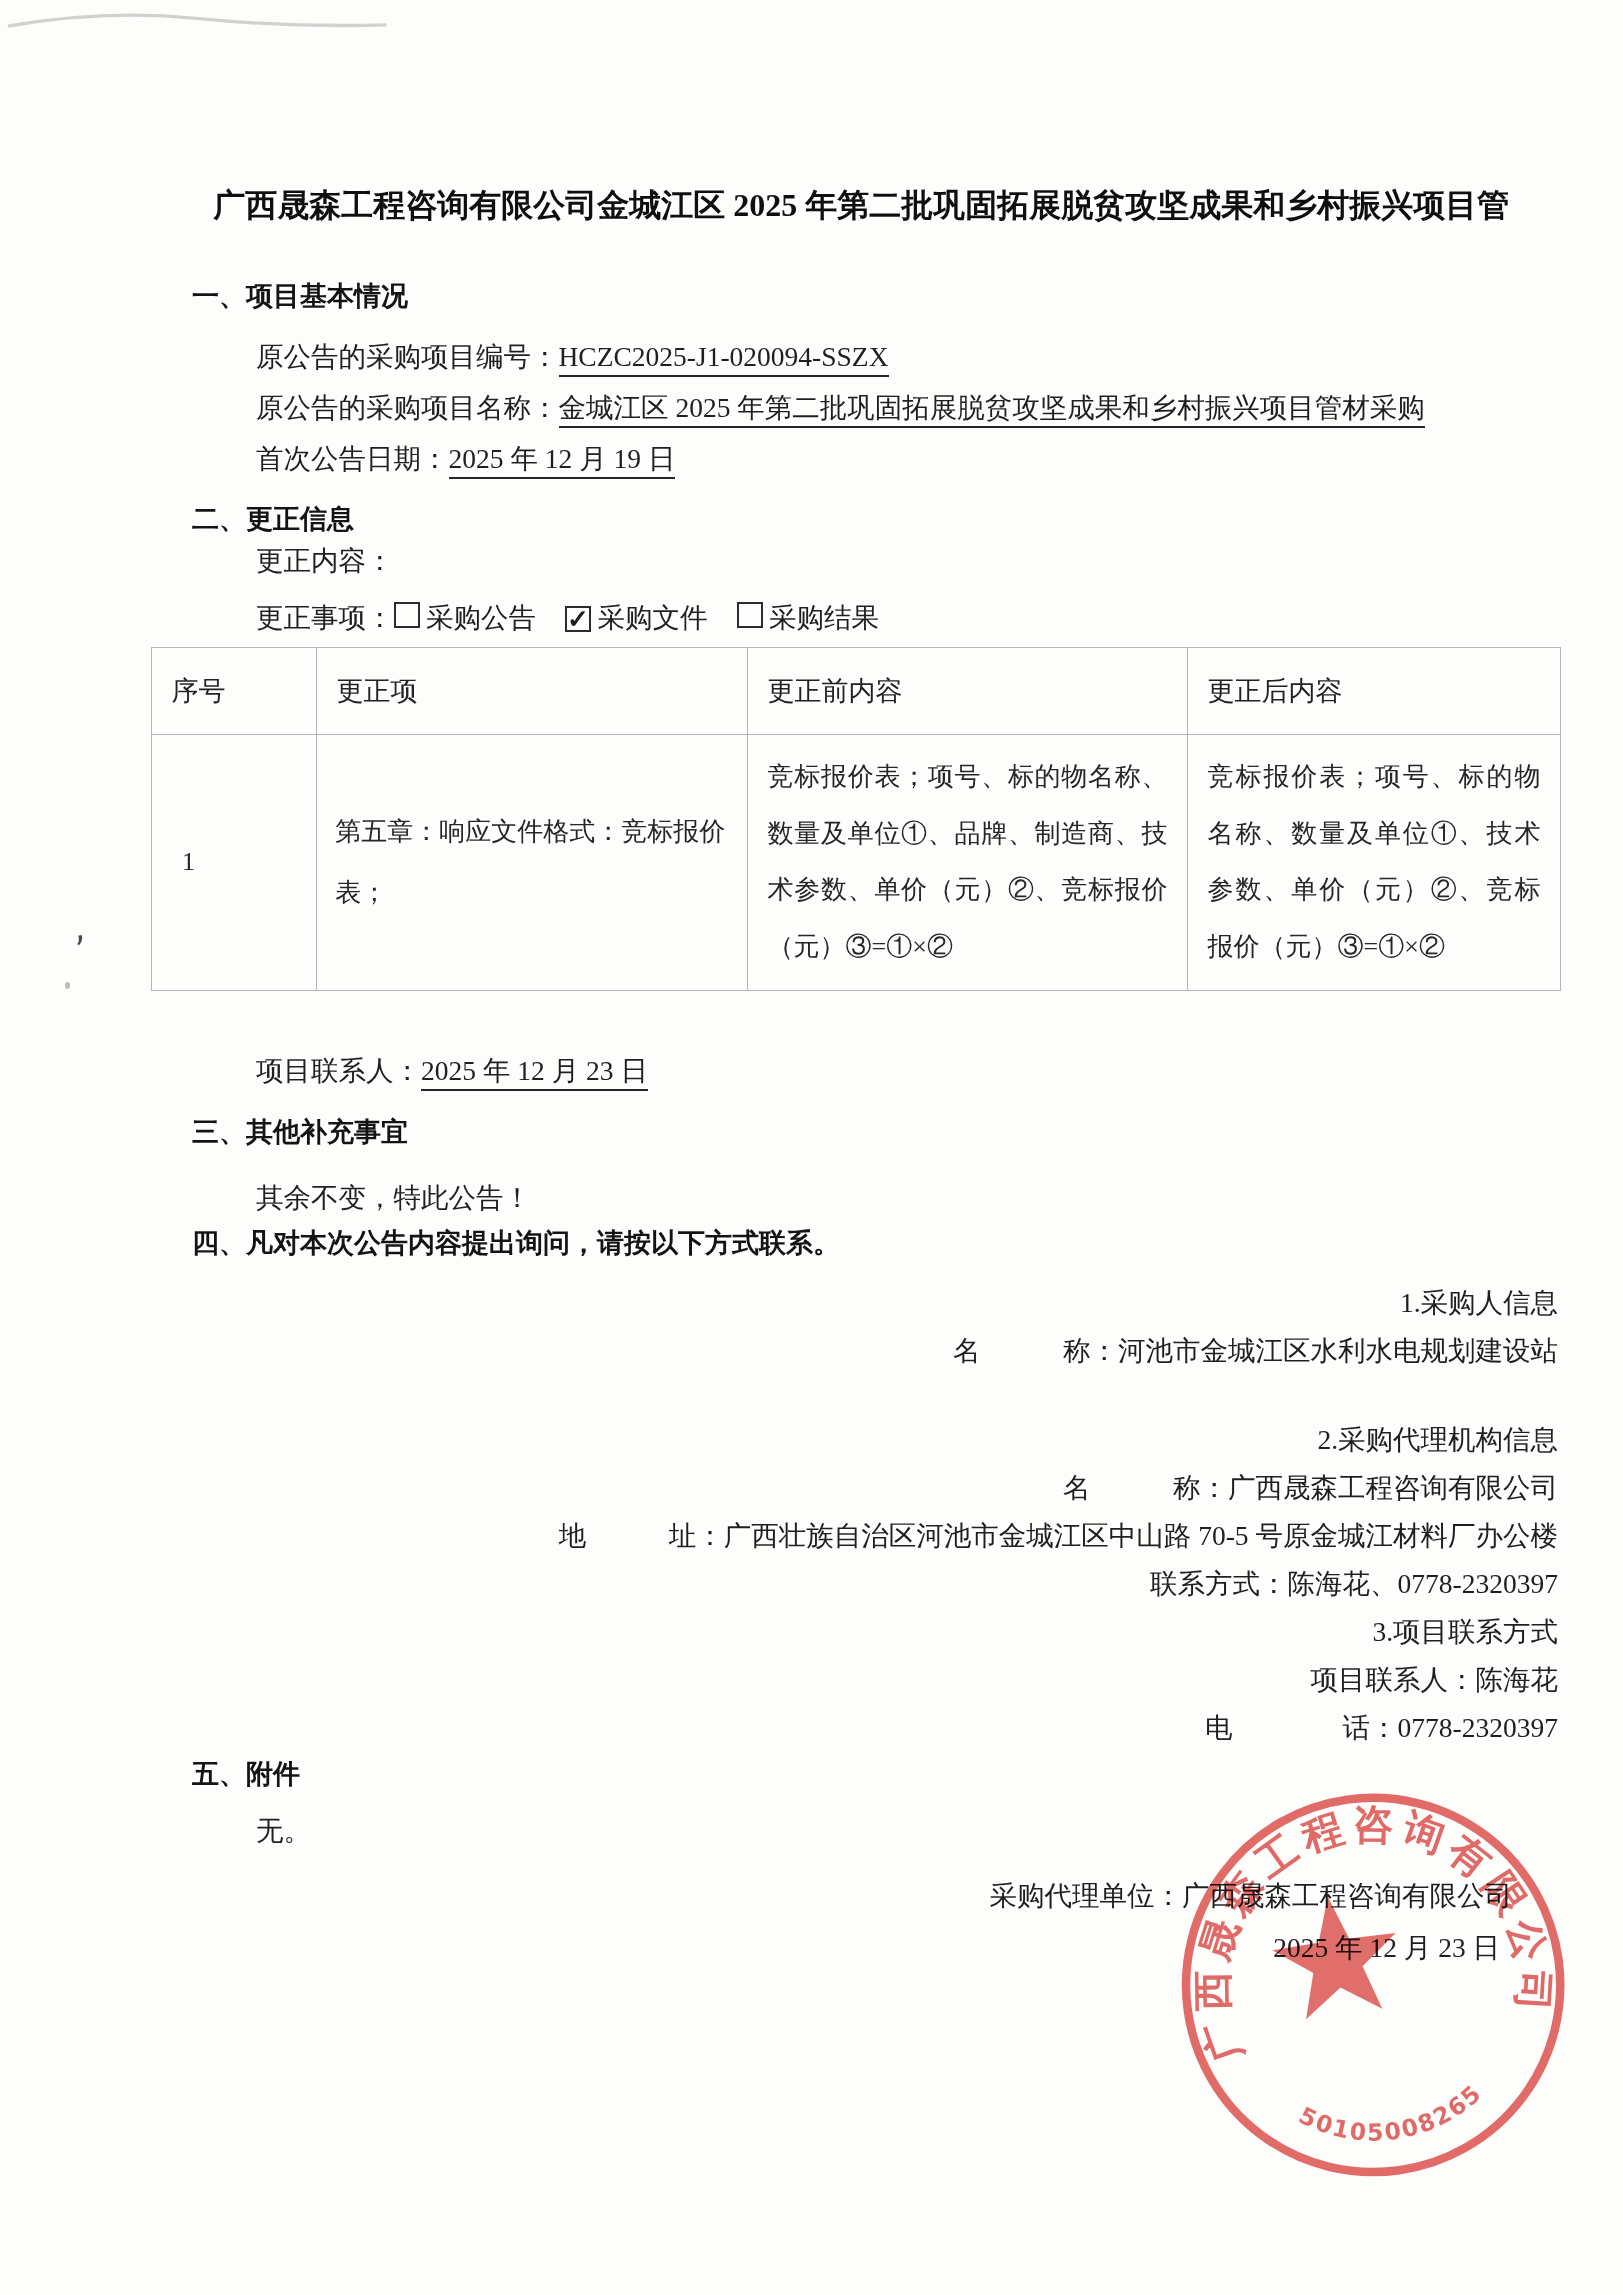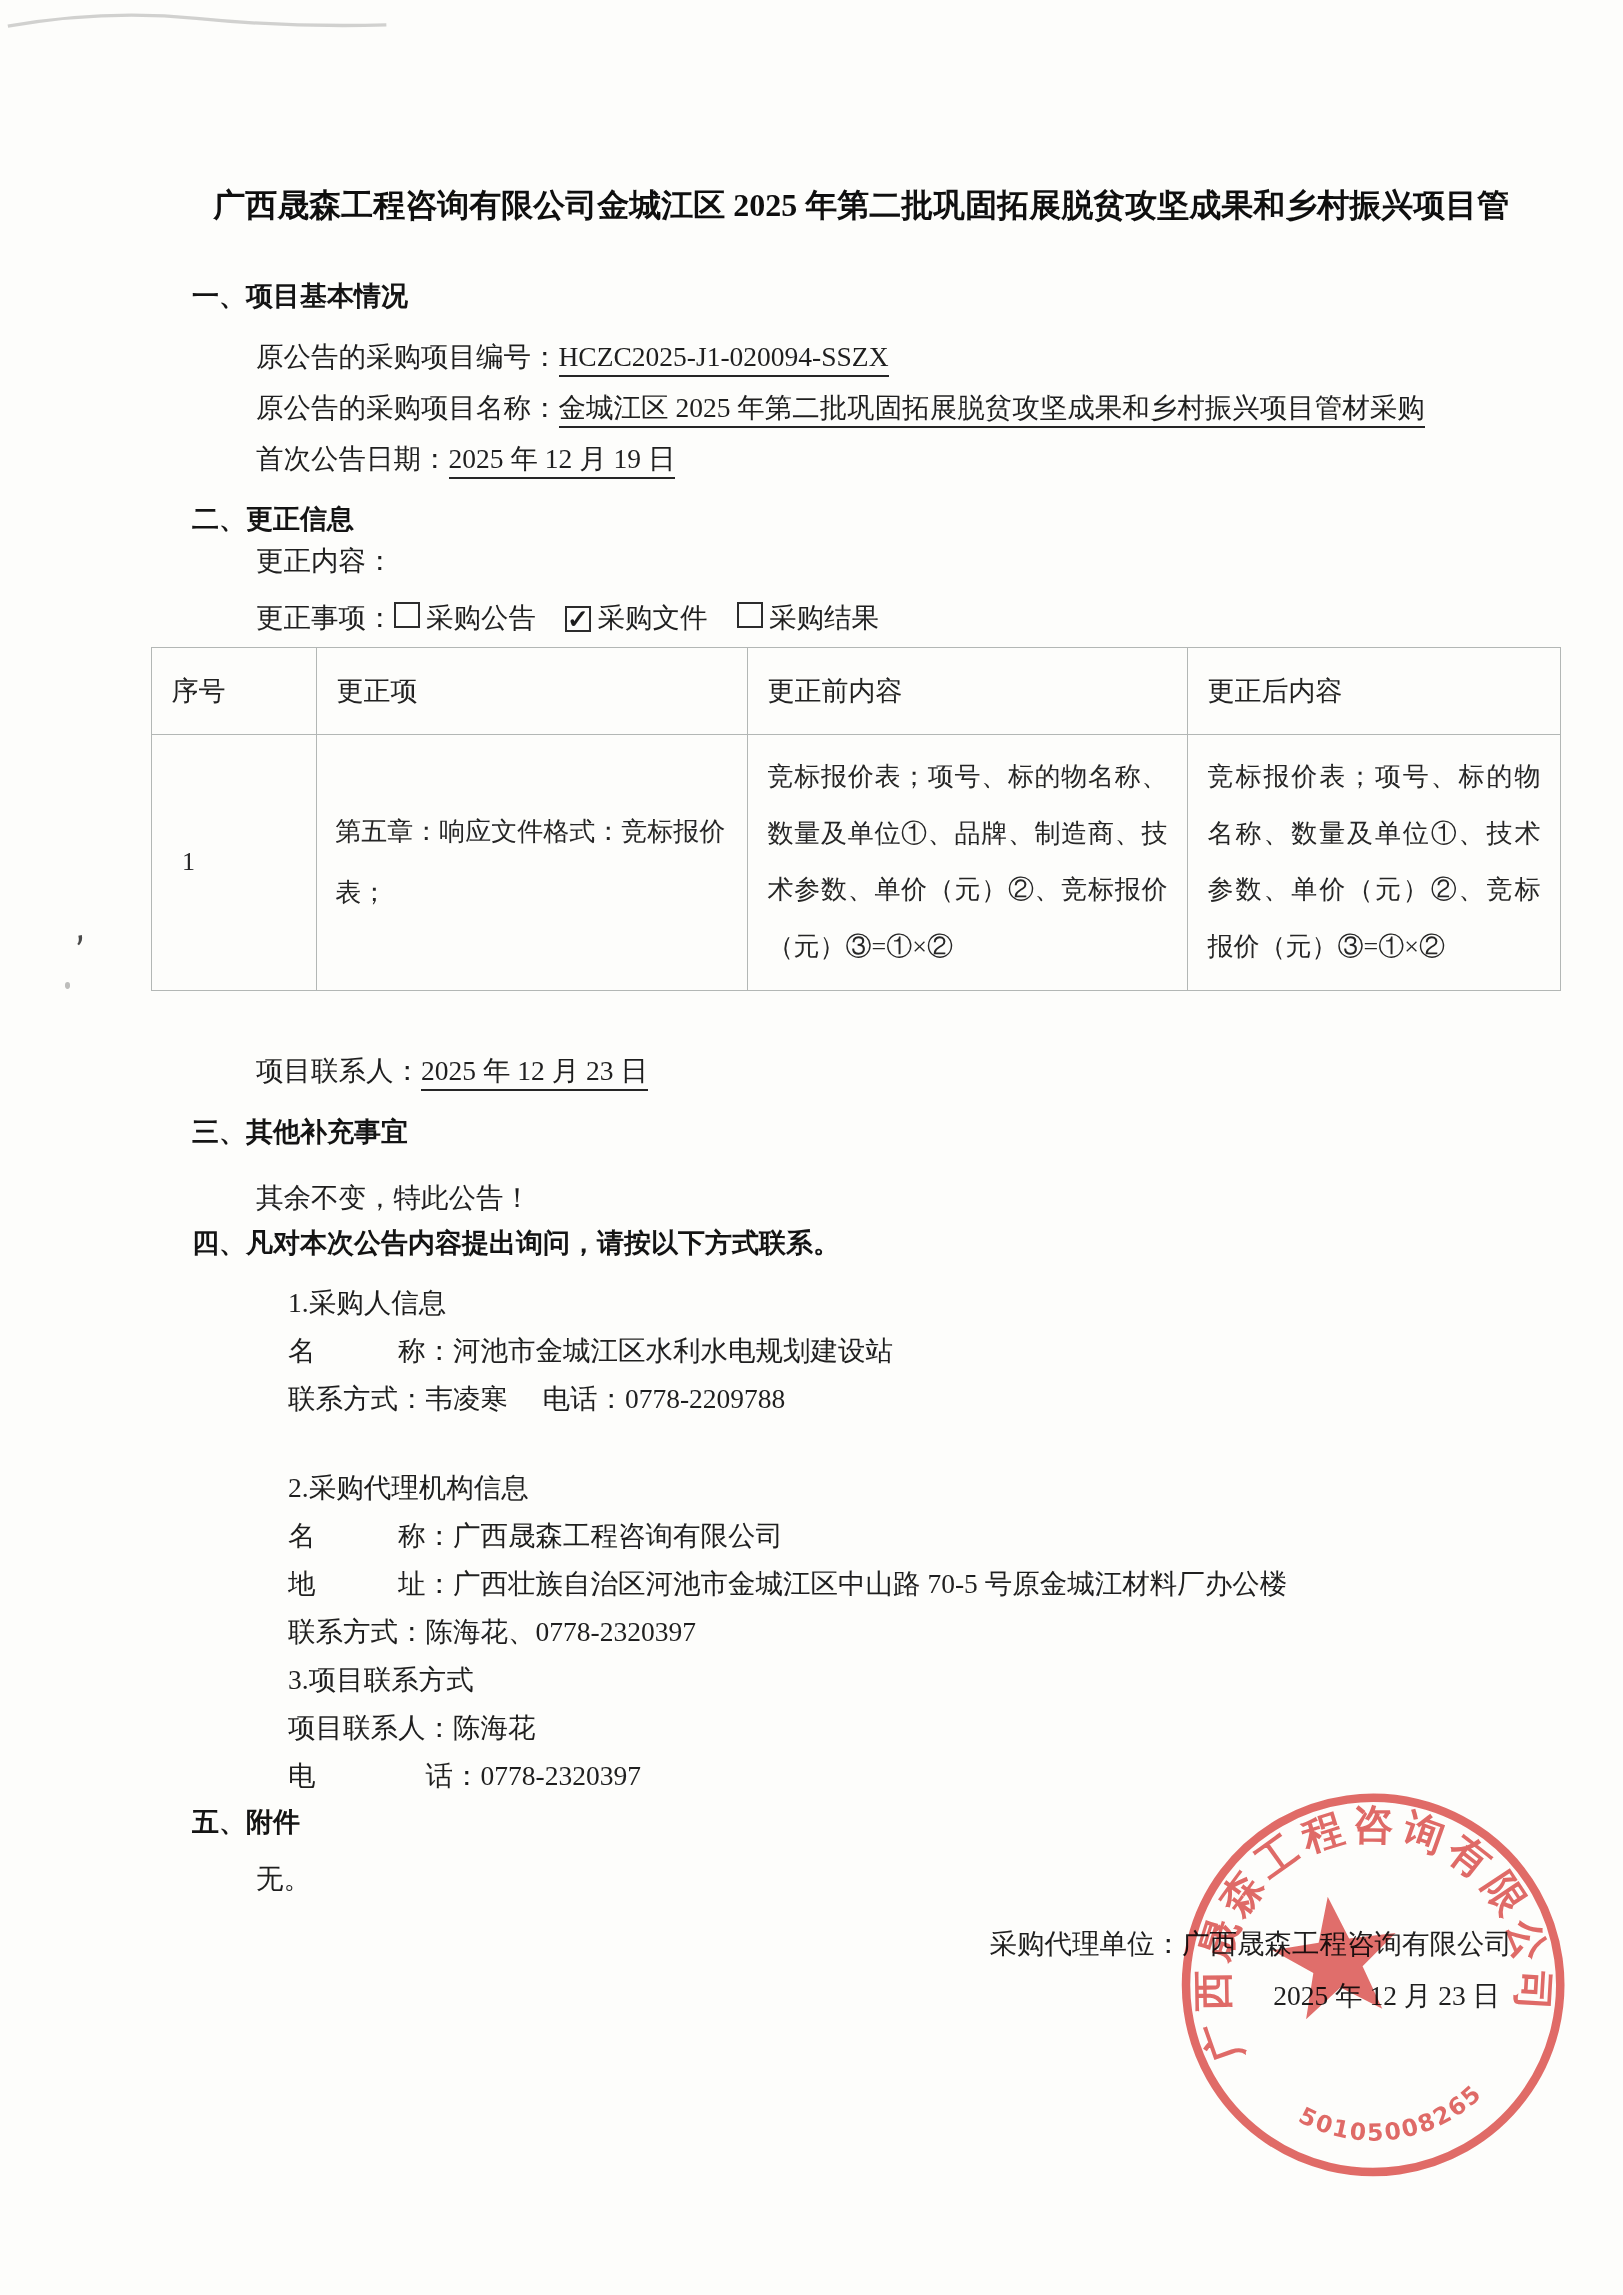--- a/index.html
+++ b/index.html
@@ -4,21 +4,21 @@
 <style>
   html,body{margin:0;padding:0;background:#8a8a8a;}
   .page{
     position:relative;width:1623px;height:2295px;background:#fdfdfb;
     font-family:"Liberation Serif","DejaVu Serif",serif;color:#1f1f1f;
     box-sizing:border-box;padding:175px 65px 0 151px;overflow:hidden;
   }
   .title{font-size:32px;font-weight:700;line-height:61px;text-align:center;color:#0f0f0f;margin:0 19.6px 0 33px;}
   .h2{font-size:27px;font-weight:700;margin-left:41px;color:#141414;line-height:37px;}
   .line{font-size:27.5px;line-height:51px;white-space:nowrap;}
-  .subline{font-size:27.5px;line-height:48px;white-space:nowrap;}
+  .subline{font-size:27.5px;line-height:48px;white-space:nowrap;text-align:right;}
   .indent1{margin-left:105px;}
   .indent2{margin-left:137px;}
   .u{border-bottom:2px solid #262626;padding-bottom:3.3px;}
   #s1h{margin-top:42px;}
   #s1l1{margin-top:15.7px;}
   #s2h{margin-top:17px;}
   #matters{margin-top:10.5px;}
   #contentLabel{line-height:41px;margin-top:2.6px;}
   #corrDate{margin-top:54px;}
   #s3h{margin-top:18.3px;}
@@ -106,21 +106,20 @@
   <div id="corrDate" class="line indent1">
     <span>项目联系人：</span><span class="u">2025 年 12 月 23 日</span>
   </div>
 
   <div id="s3h" class="h2">三、其他补充事宜</div>
   <div id="s3body" class="line indent1">其余不变，特此公告！</div>
 
   <div id="s4h" class="h2">四、凡对本次公告内容提出询问，请按以下方式联系。</div>
   <div id="pTitle" class="subline indent2">1.采购人信息</div>
   <div class="subline indent2">名　　　称：河池市金城江区水利水电规划建设站</div>
-  <div class="subline indent2">联系方式：韦凌寒　 电话：0778-2209788</div>
 
   <div id="agTitle" class="subline indent2">2.采购代理机构信息</div>
   <div class="subline indent2">名　　　称：广西晟森工程咨询有限公司</div>
   <div class="subline indent2">地　　　址：广西壮族自治区河池市金城江区中山路 70-5 号原金城江材料厂办公楼</div>
   <div class="subline indent2">联系方式：陈海花、0778-2320397</div>
 
   <div class="subline indent2">3.项目联系方式</div>
   <div class="subline indent2">项目联系人：陈海花</div>
   <div class="subline indent2">电　　　　话：0778-2320397</div>
 

